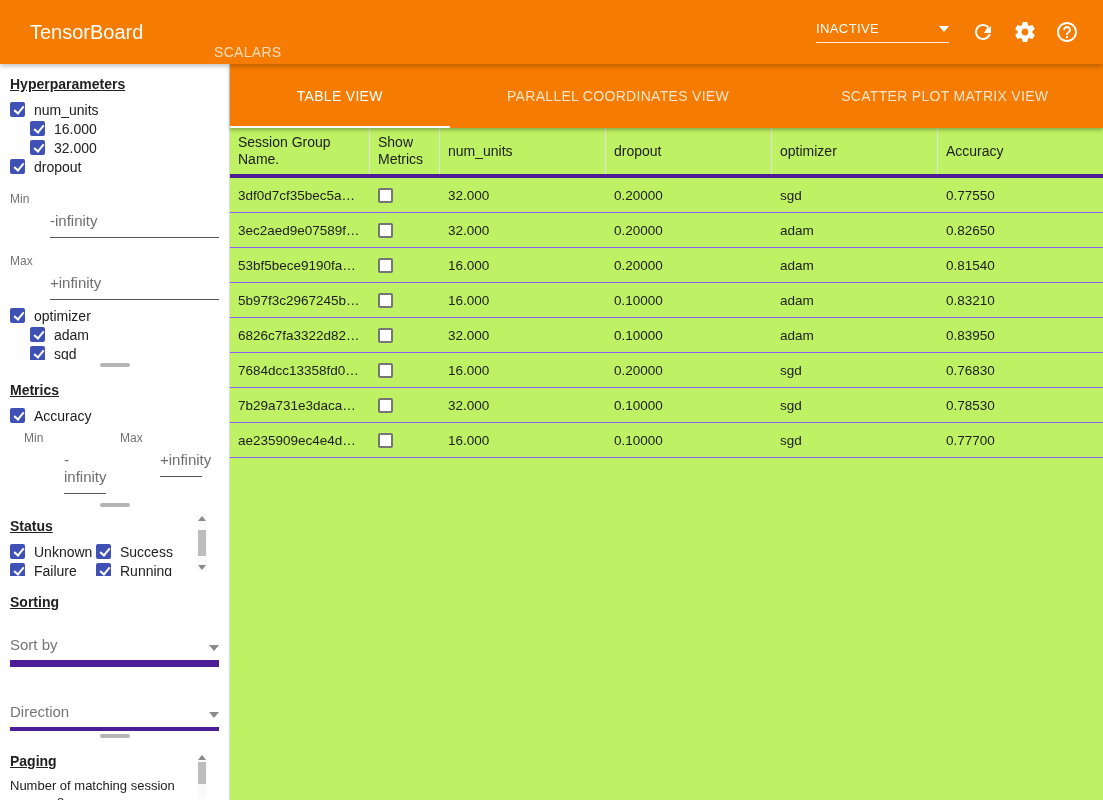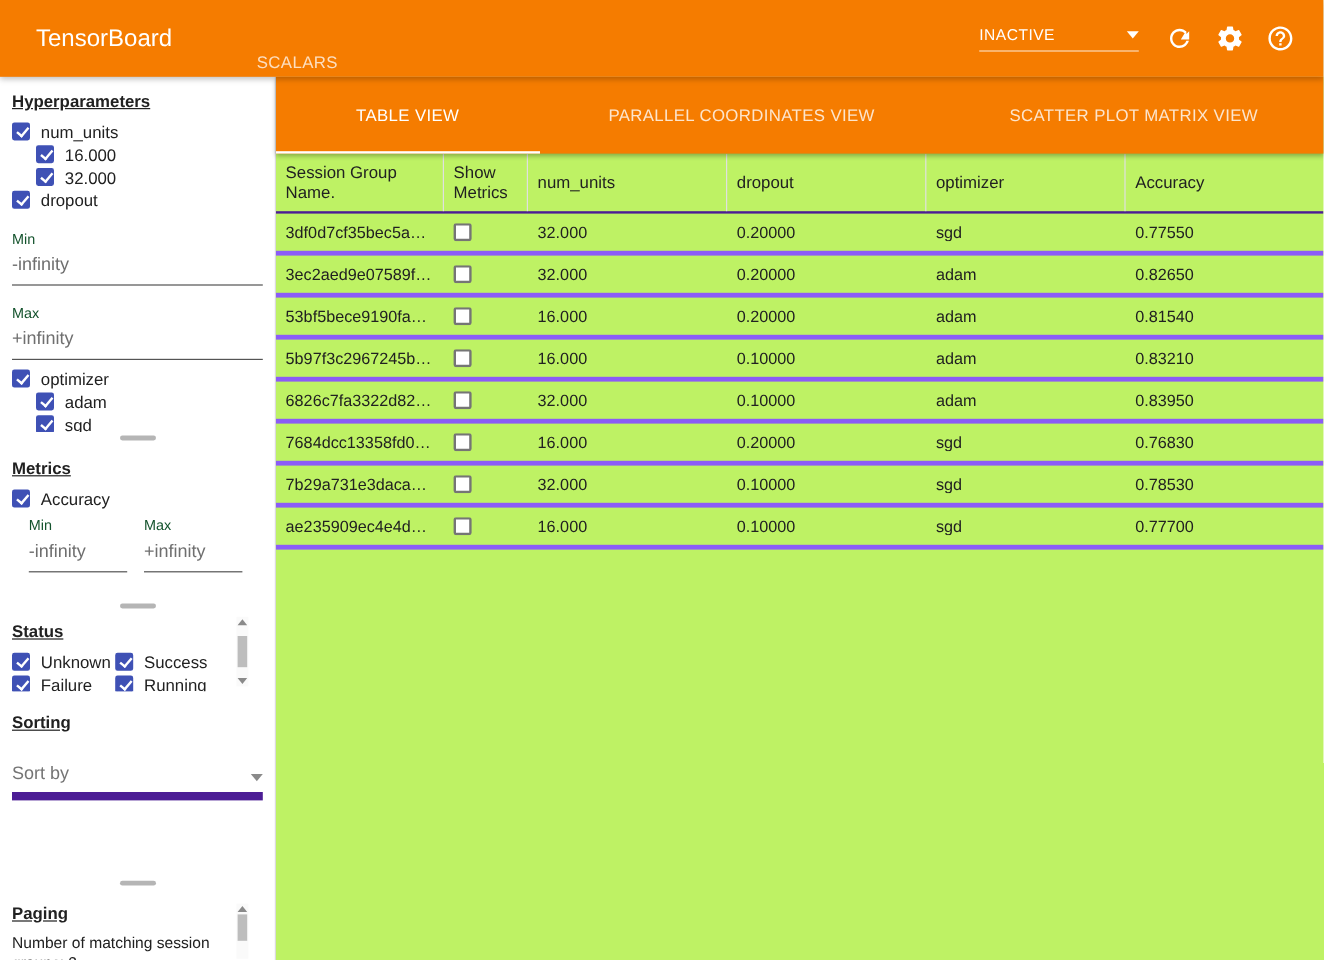--- a/index.html
+++ b/index.html
@@ -59,24 +59,24 @@
     width: 15px; height: 15px; border: 2px solid #757575; border-radius: 2px;
     position: relative; flex: none; background: #fff; cursor: pointer;
   }
   .checkbox.checked { background: #3f51b5; border-color: #3f51b5; }
   .checkbox.checked::after {
     content: ''; position: absolute; left: 3.5px; top: 0px;
     width: 4px; height: 8px;
     border: solid #fff; border-width: 0 2px 2px 0; transform: rotate(40deg);
   }
 
-  .filter-label { font-size: 12px; color: #14532d; margin-top: 16px; }
+  .filter-label { font-size: 12px; color: #737373; margin-top: 16px; }
   .filter-input {
     font-size: 15px; color: #6f6f6f; padding: 6px 0 8px;
-    border-bottom: 1px solid #545454; cursor: text;
+    border-bottom: 1px solid #545454; cursor: text; margin-left: 40px;
   }
 
   .minmax-row { display: flex; gap: 14px; margin-left: 14px; margin-top: 4px; }
   .minmax-col { width: 82px; }
   .minmax-col .filter-label { margin-top: 2px; }
 
   .splitter { height: 10px; display: flex; align-items: center; justify-content: center; cursor: row-resize; }
   .grip { width: 30px; height: 4px; background: #b5b5b5; border-radius: 2px; }
 
   .sec-hp { height: 296px; }
@@ -122,28 +122,28 @@
     display: flex; align-items: center; justify-content: center;
     color: rgba(255,255,255,0.8); font-size: 14px; letter-spacing: 0.3px;
     position: relative; cursor: pointer; text-transform: uppercase;
     flex-basis: 0;
   }
   .view-tab.active { color: #fff; }
   .view-tab.active::after { content: ''; position: absolute; bottom: 0; left: 0; right: 0; height: 2px; background: #fff; }
   .vt1 { flex-grow: 215; } .vt2 { flex-grow: 330; } .vt3 { flex-grow: 310; }
 
   .table { flex: 1; overflow: hidden; }
-  .thead { display: flex; height: 50px; border-bottom: 2px solid #4c1d95; }
+  .thead { display: flex; height: 50px; border-bottom: 4px solid #4c1d95; }
   .th {
     display: flex; align-items: center; padding: 0 8px;
     font-size: 14px; color: #212121; line-height: 17px;
     border-right: 1px solid #e0e0e0; cursor: pointer;
   }
   .th:last-child { border-right: none; }
-  .trow { display: flex; height: 35px; border-bottom: 4px solid #8b5cf6; align-items: center; }
+  .trow { display: flex; height: 35px; border-bottom: 1px solid #8b5cf6; align-items: center; }
   .tcell {
     padding: 0 8px; font-size: 13.5px; color: #212121;
     display: flex; align-items: center; overflow: hidden; white-space: nowrap;
   }
   .c1 { width: 140px; flex: none; }
   .c2 { width: 70px; flex: none; }
   .c3, .c4, .c5 { width: 166px; flex: none; }
   .c6 { flex: 1; min-width: 0; }
 </style>
 </head>
@@ -277,20 +277,24 @@
         <div class="scroll-arrow down"></div>
       </div>
     </div>
 
     <div class="section sec-sorting">
       <div class="section-heading">Sorting</div>
       <div class="select-box sortby">
         <span>Sort by</span>
         <span class="dd-arrow"></span>
       </div>
+      <div class="select-box direction">
+        <span>Direction</span>
+        <span class="dd-arrow"></span>
+      </div>
     </div>
 
     <div class="splitter">
         <div class="grip"></div>
       </div>
 
     <div class="section sec-paging">
       <div class="section-heading">Paging</div>
       <div class="paging-summary">Number of matching session groups: 8</div>
       <div class="vscroll paging-scroll">

